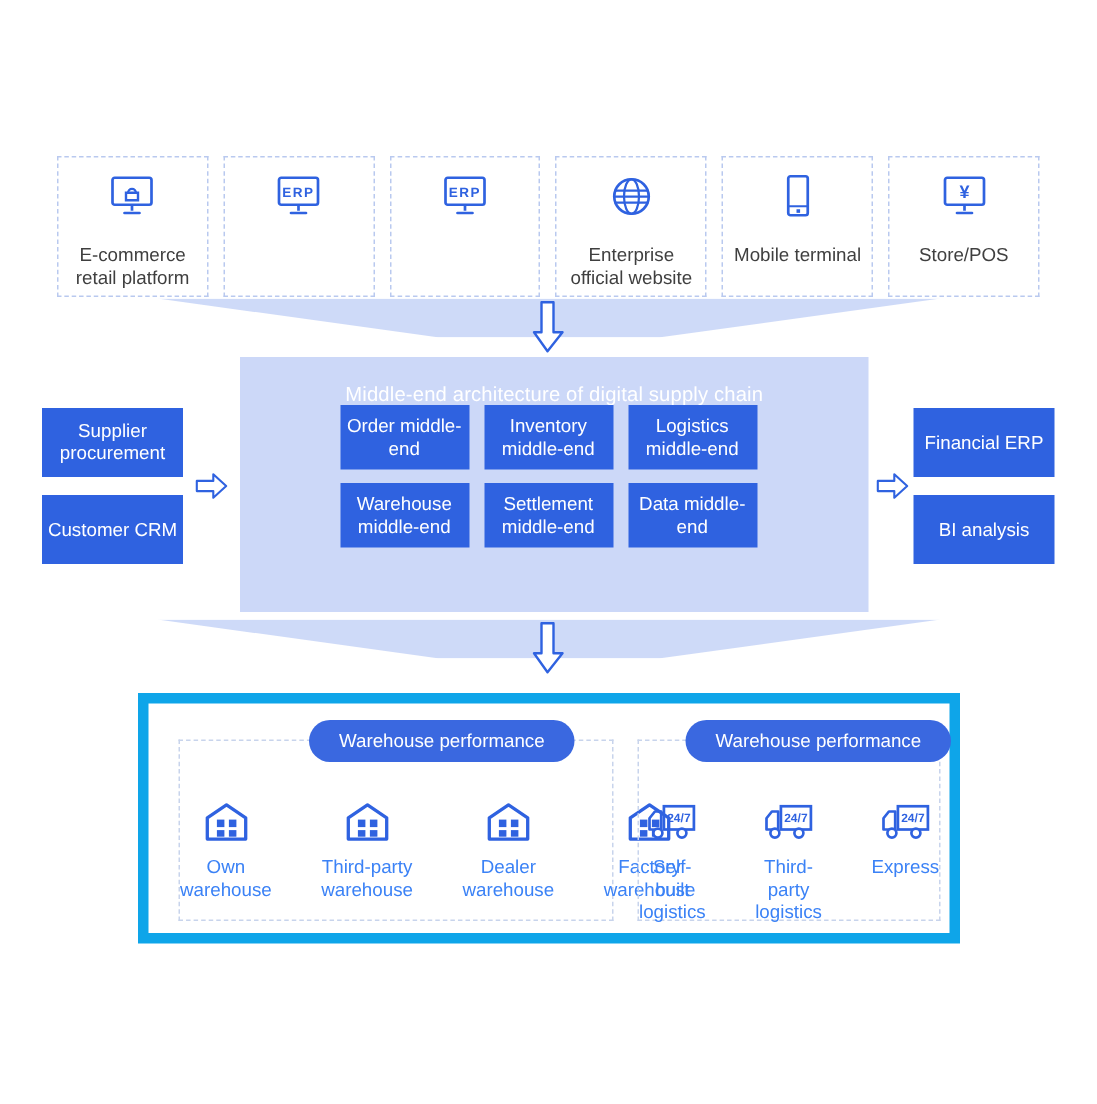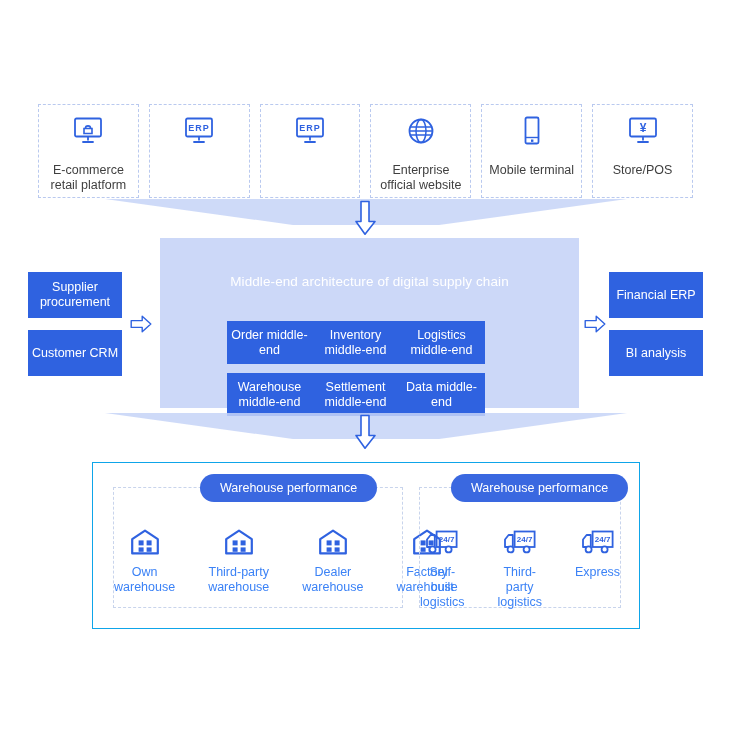--- a/index.html
+++ b/index.html
@@ -82,33 +82,33 @@
   
   #middle-platform {
     position: absolute;
     left: 160px;
     top: 238px;
     width: 419px;
     height: 170px;
     background: #ccd8f8;
   }
   #middle-title {
-    margin-top: 36px;
+    margin-top: 17px;
     text-align: center;
     font-size: 13.5px;
     color: #ffffff;
     letter-spacing: .1px;
   }
   #middle-grid {
-    margin: 32px auto 0 auto;
+    margin: 0 auto 0 auto;
     width: 286px;
     display: grid;
     grid-template-columns: repeat(3, 86px);
     grid-auto-rows: 43px;
-    gap: 9px 0;
+    gap: 9px 10px;
   }
   .mid-card {
     background: #2f62e0;
     color: #ffffff;
     font-size: 12.5px;
     line-height: 15px;
     display: flex;
     align-items: center;
     justify-content: center;
     text-align: center;
@@ -144,21 +144,21 @@
   #side-arrow-left  { left: 130px; }
   #side-arrow-right { left: 584px; }
 
   
   #fulfilment-panel {
     position: absolute;
     left: 92px;
     top: 462px;
     width: 548px;
     height: 167px;
-    border: 1px solid #0ea5e9;
+    border: 7px solid #0ea5e9;
     background: #ffffff;
     box-sizing: border-box;
   }
   .fulfil-group {
     position: absolute;
     border: 1px dashed #c8d4ec;
     box-sizing: border-box;
   }
   #group-warehouse { left: 20px; top: 24px; width: 290px; height: 121px; }
   #group-logistics { left: 326px; top: 24px; width: 202px; height: 121px; }

